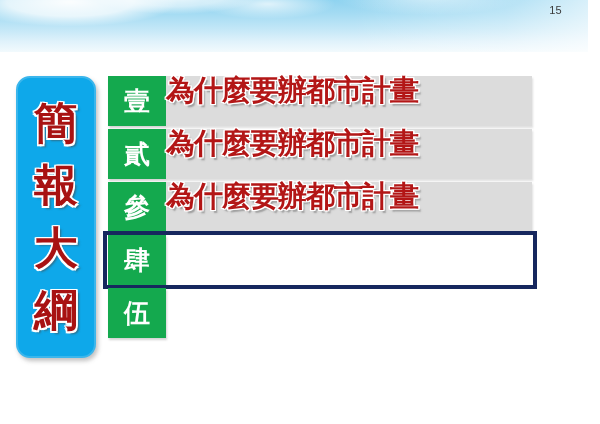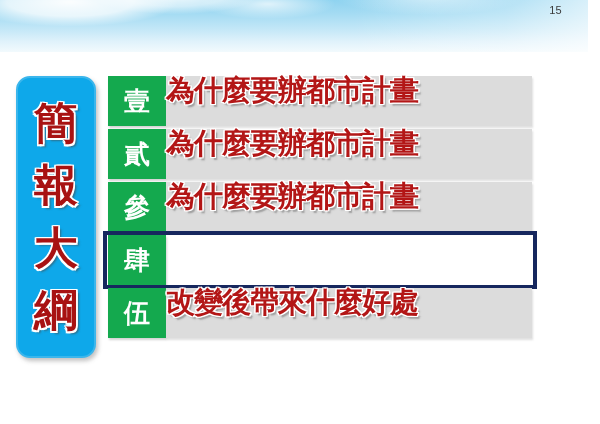--- a/index.html
+++ b/index.html
@@ -213,19 +213,16 @@
         <span class="row-title-text">為什麼要辦都市計畫</span>
       </div>
     </div>
 
     <div class="row highlighted">
       <div class="row-num">肆</div>
     </div>
 
     <div class="row">
       <div class="row-num">伍</div>
-      <div class="row-title">
-        <span class="row-title-text">改變後帶來什麼好處</span>
-      </div>
     </div>
 
   </div>
 </div>
 
 </body></html>

